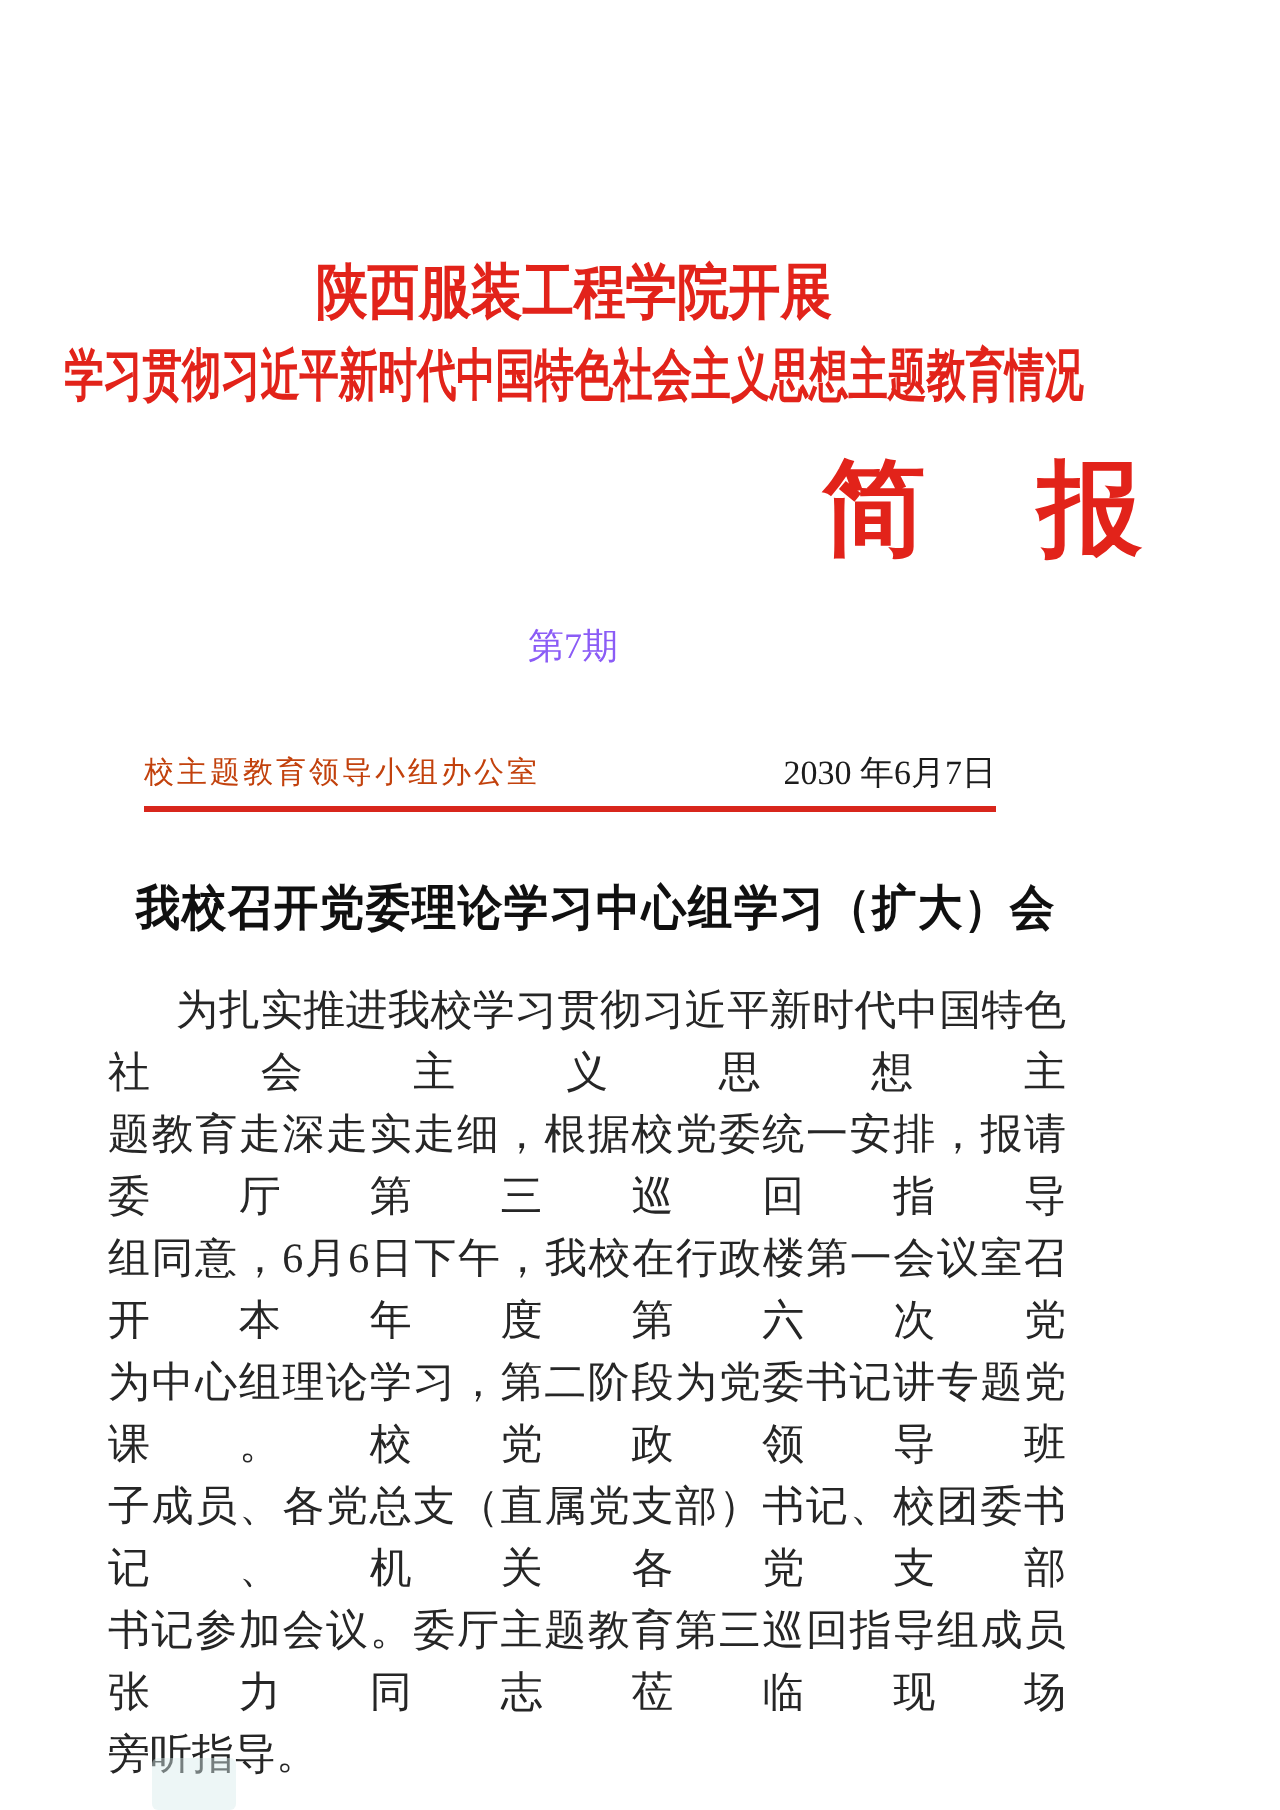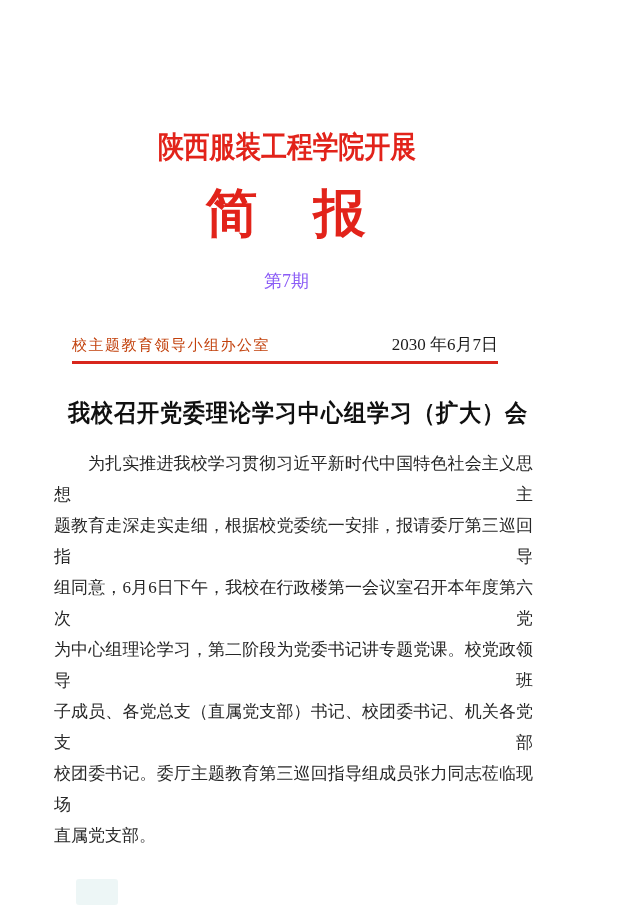--- a/index.html
+++ b/index.html
@@ -8,76 +8,79 @@
   body { width:640px; font-family:"Liberation Serif","DejaVu Serif",serif; }
   .page { position:relative; width:573px; height:905px; background:#ffffff; overflow:hidden; }
 
   .masthead { padding-top:130px; }
   .t1-wrap, .t2-wrap, .headline-wrap { display:flex; justify-content:center; }
   .t1 { font-size:30px; font-weight:bold; color:var(--accent); line-height:34px;
         white-space:nowrap; transform:scaleX(.86); transform-origin:center; }
   .t2-wrap { margin-top:8px; }
   .t2 { font-size:28px; font-weight:bold; color:var(--accent); line-height:34px;
         white-space:nowrap; transform:scaleX(.70); transform-origin:center; }
-  .jianbao { margin-top:22px; text-align:center; font-size:52px; font-weight:bold;
+  .jianbao { margin-top:22px; text-align:right; font-size:52px; font-weight:bold;
              color:var(--accent); line-height:56px; letter-spacing:2px; }
   .issue { margin-top:28px; text-align:center; font-size:18px; color:#8b5cf6; line-height:22px; }
 
   .meta-row { margin:44px 75px 0 72px; display:flex; justify-content:space-between;
               align-items:flex-end; border-bottom:3px solid var(--rule); padding-bottom:7px; }
   .issuer { font-size:15px; color:#c2410c; letter-spacing:1.5px; line-height:18px; }
   .date { font-size:17px; color:#1c1c1c; line-height:18px; }
 
   .headline-wrap { margin-top:34px;padding-left:22px; }
   .headline { font-size:24px; font-weight:bold; color:#101010; line-height:30px;
               white-space:nowrap; transform:scaleX(.92); transform-origin:center;
               letter-spacing:1px; }
 
   .body { margin:20px 40px 0 54px; }
-  .line { font-size:17px; line-height:31px; color:#262626;
+  .line { font-size:21px; line-height:31px; color:#262626;
           text-align:justify; text-align-last:justify; text-justify:inter-character; }
   .line.indent { text-indent:34px; }
   .line.last { text-align-last:left; }
 
   .footer { margin:88px 47px 0 0; text-align:right; font-size:15px;
             color:#3a3a3a; letter-spacing:2px; line-height:16px; }
 
   .watermark { position:absolute; left:76px; bottom:0; width:42px; height:26px;
                background:rgba(214,236,236,.45); border-radius:3px; }
 </style>
 </head>
 <body>
 
 <div class="page">
 
   <div class="masthead">
     <div class="t1-wrap">
       <div class="t1">陕西服装工程学院开展</div>
+    </div>
+    <div class="t2-wrap">
+      <div class="t2">学习贯彻习近平新时代中国特色社会主义思想主题教育情况</div>
     </div>
     <div class="jianbao">简　报</div>
     <div class="issue">第7期</div>
   </div>
 
   <div class="meta-row">
     <span class="issuer">校主题教育领导小组办公室</span>
     <span class="date">2030 年6月7日</span>
   </div>
 
   <div class="headline-wrap">
     <div class="headline">我校召开党委理论学习中心组学习（扩大）会</div>
   </div>
 
   <div class="body">
     <div class="line indent">为扎实推进我校学习贯彻习近平新时代中国特色社会主义思想主</div>
     <div class="line">题教育走深走实走细，根据校党委统一安排，报请委厅第三巡回指导</div>
     <div class="line">组同意，6月6日下午，我校在行政楼第一会议室召开本年度第六次党</div>
     <div class="line">为中心组理论学习，第二阶段为党委书记讲专题党课。校党政领导班</div>
     <div class="line">子成员、各党总支（直属党支部）书记、校团委书记、机关各党支部</div>
-    <div class="line">校团委书记。委厅主题教育第三巡回指导组成员张力同志莅临现场</div>
-    <div class="line last">直属党支部。</div>
+    <div class="line">书记参加会议。委厅主题教育第三巡回指导组成员张力同志莅临现场</div>
+    <div class="line last">旁听指导。</div>
   </div>
 
   <div class="footer">
     <span>— 1 —</span>
   </div>
 
   <div class="watermark"></div>
 
 </div>
 

